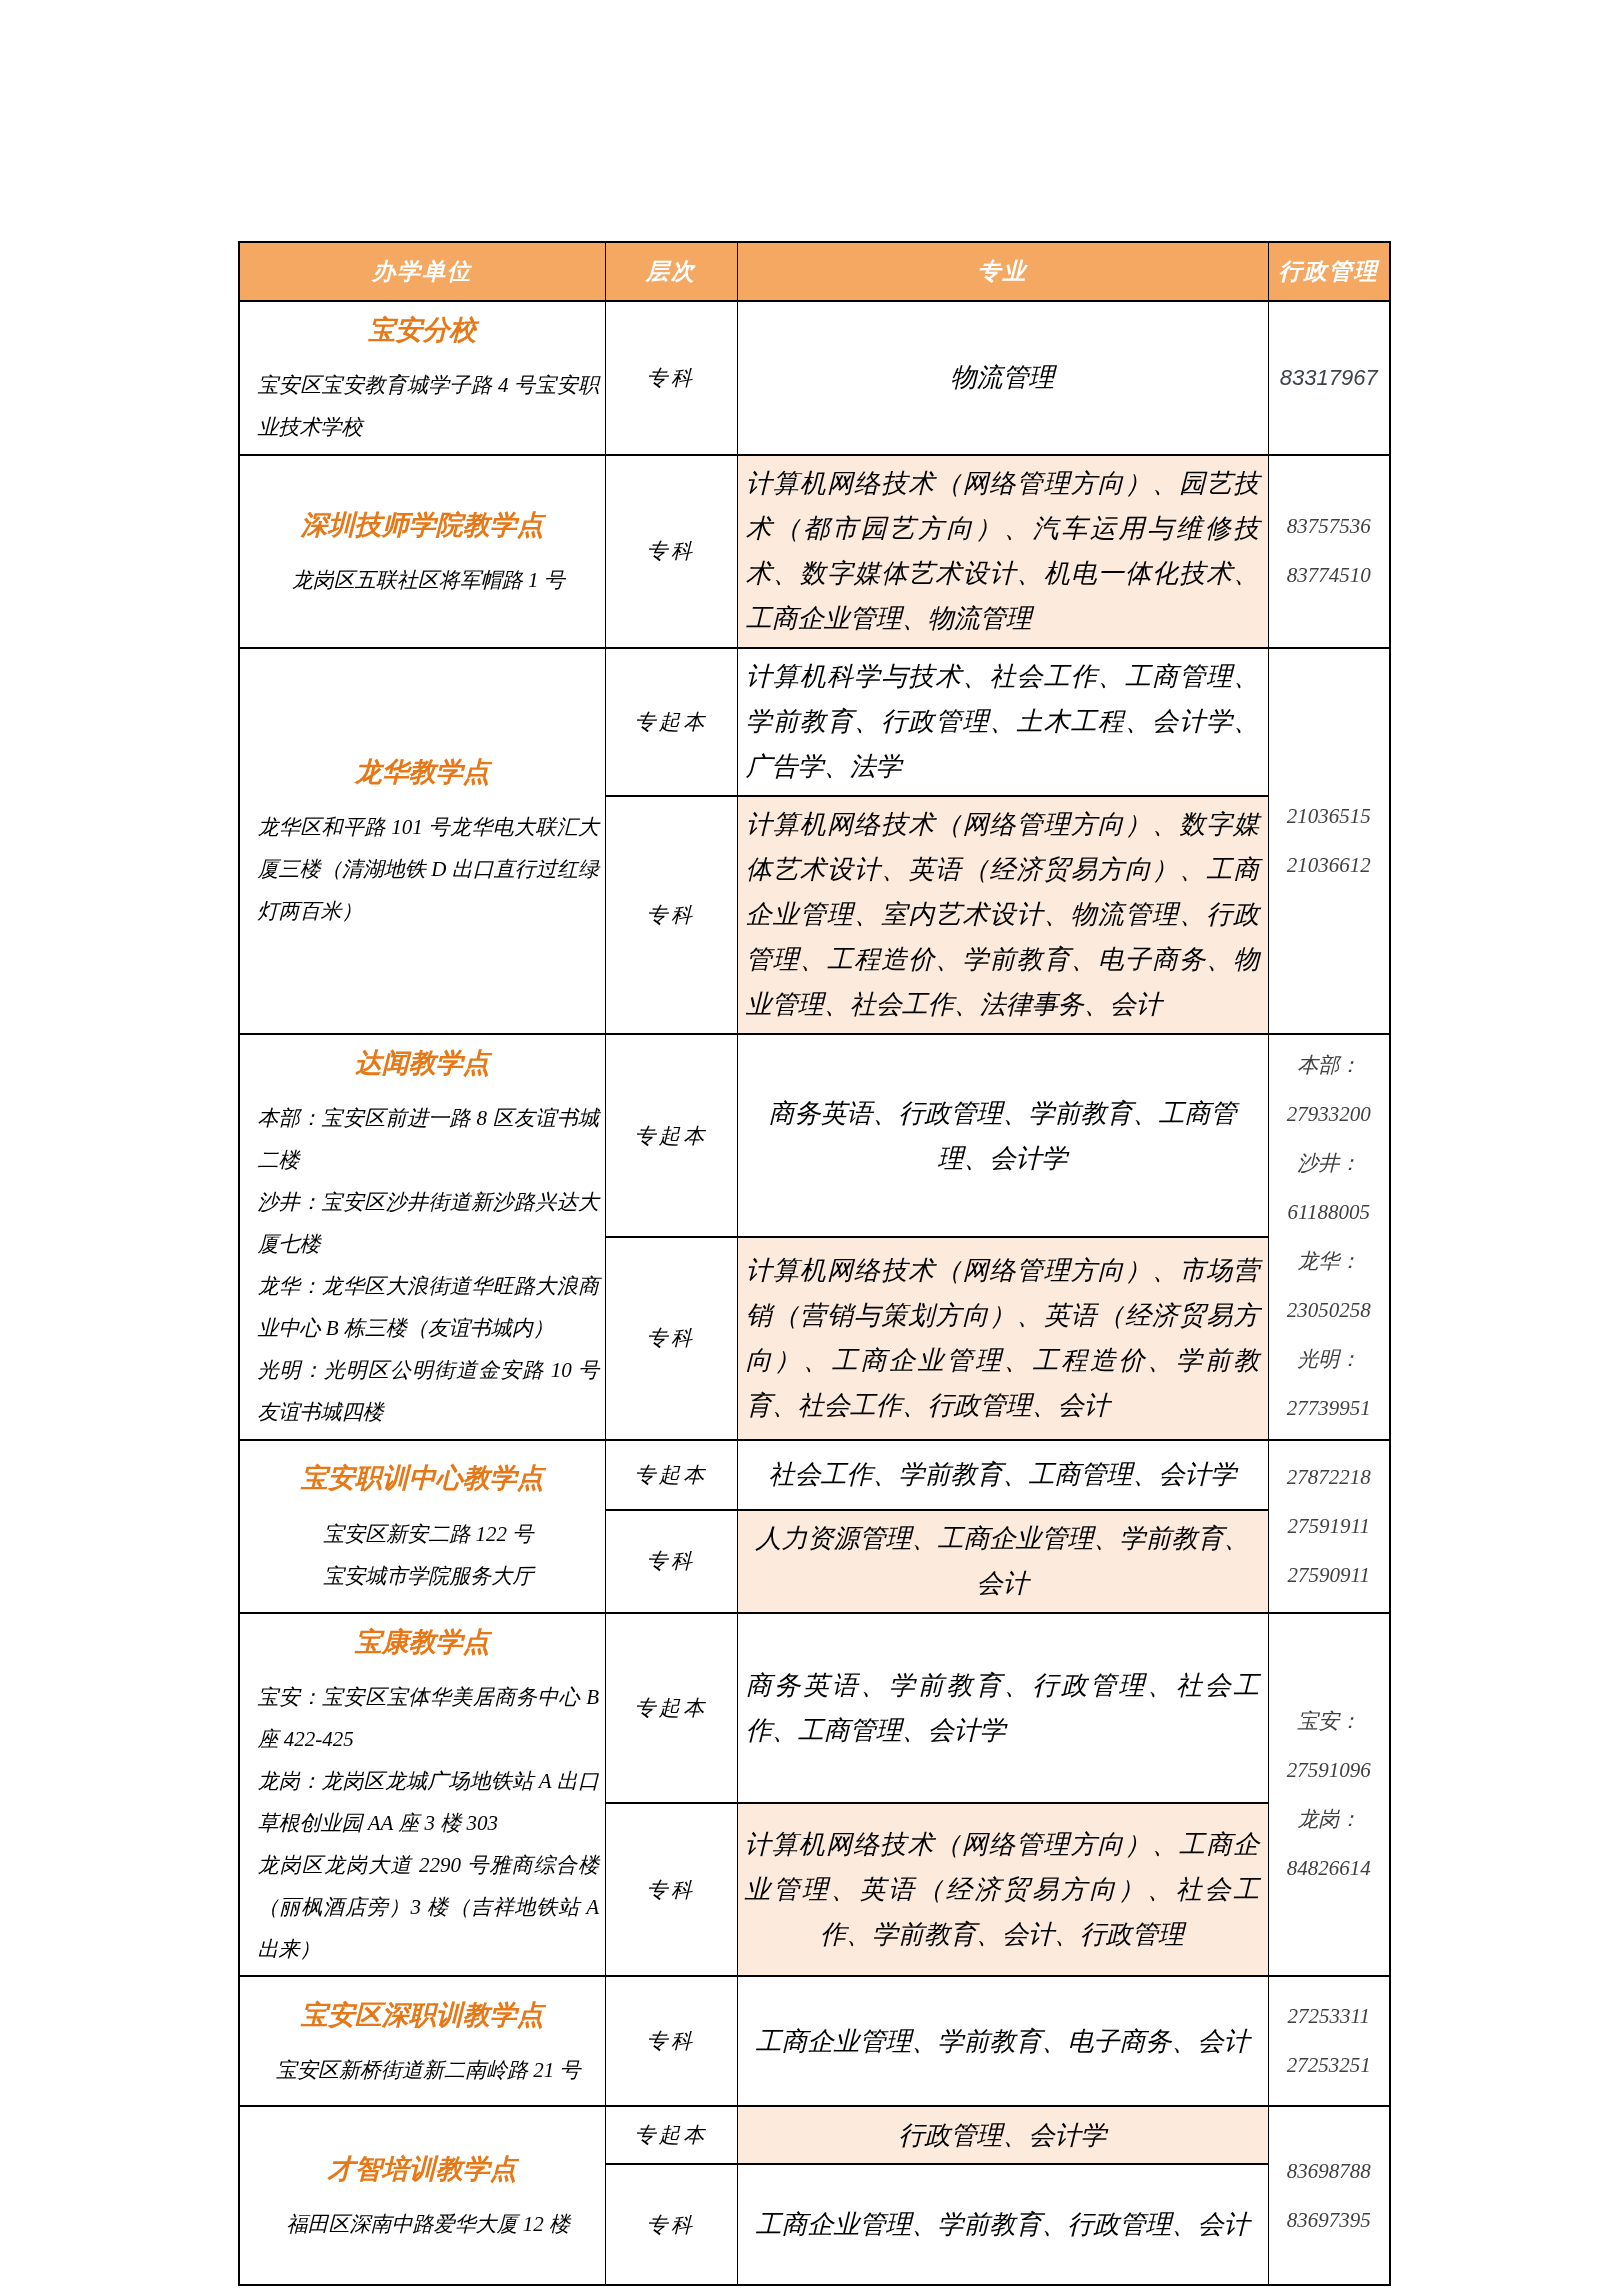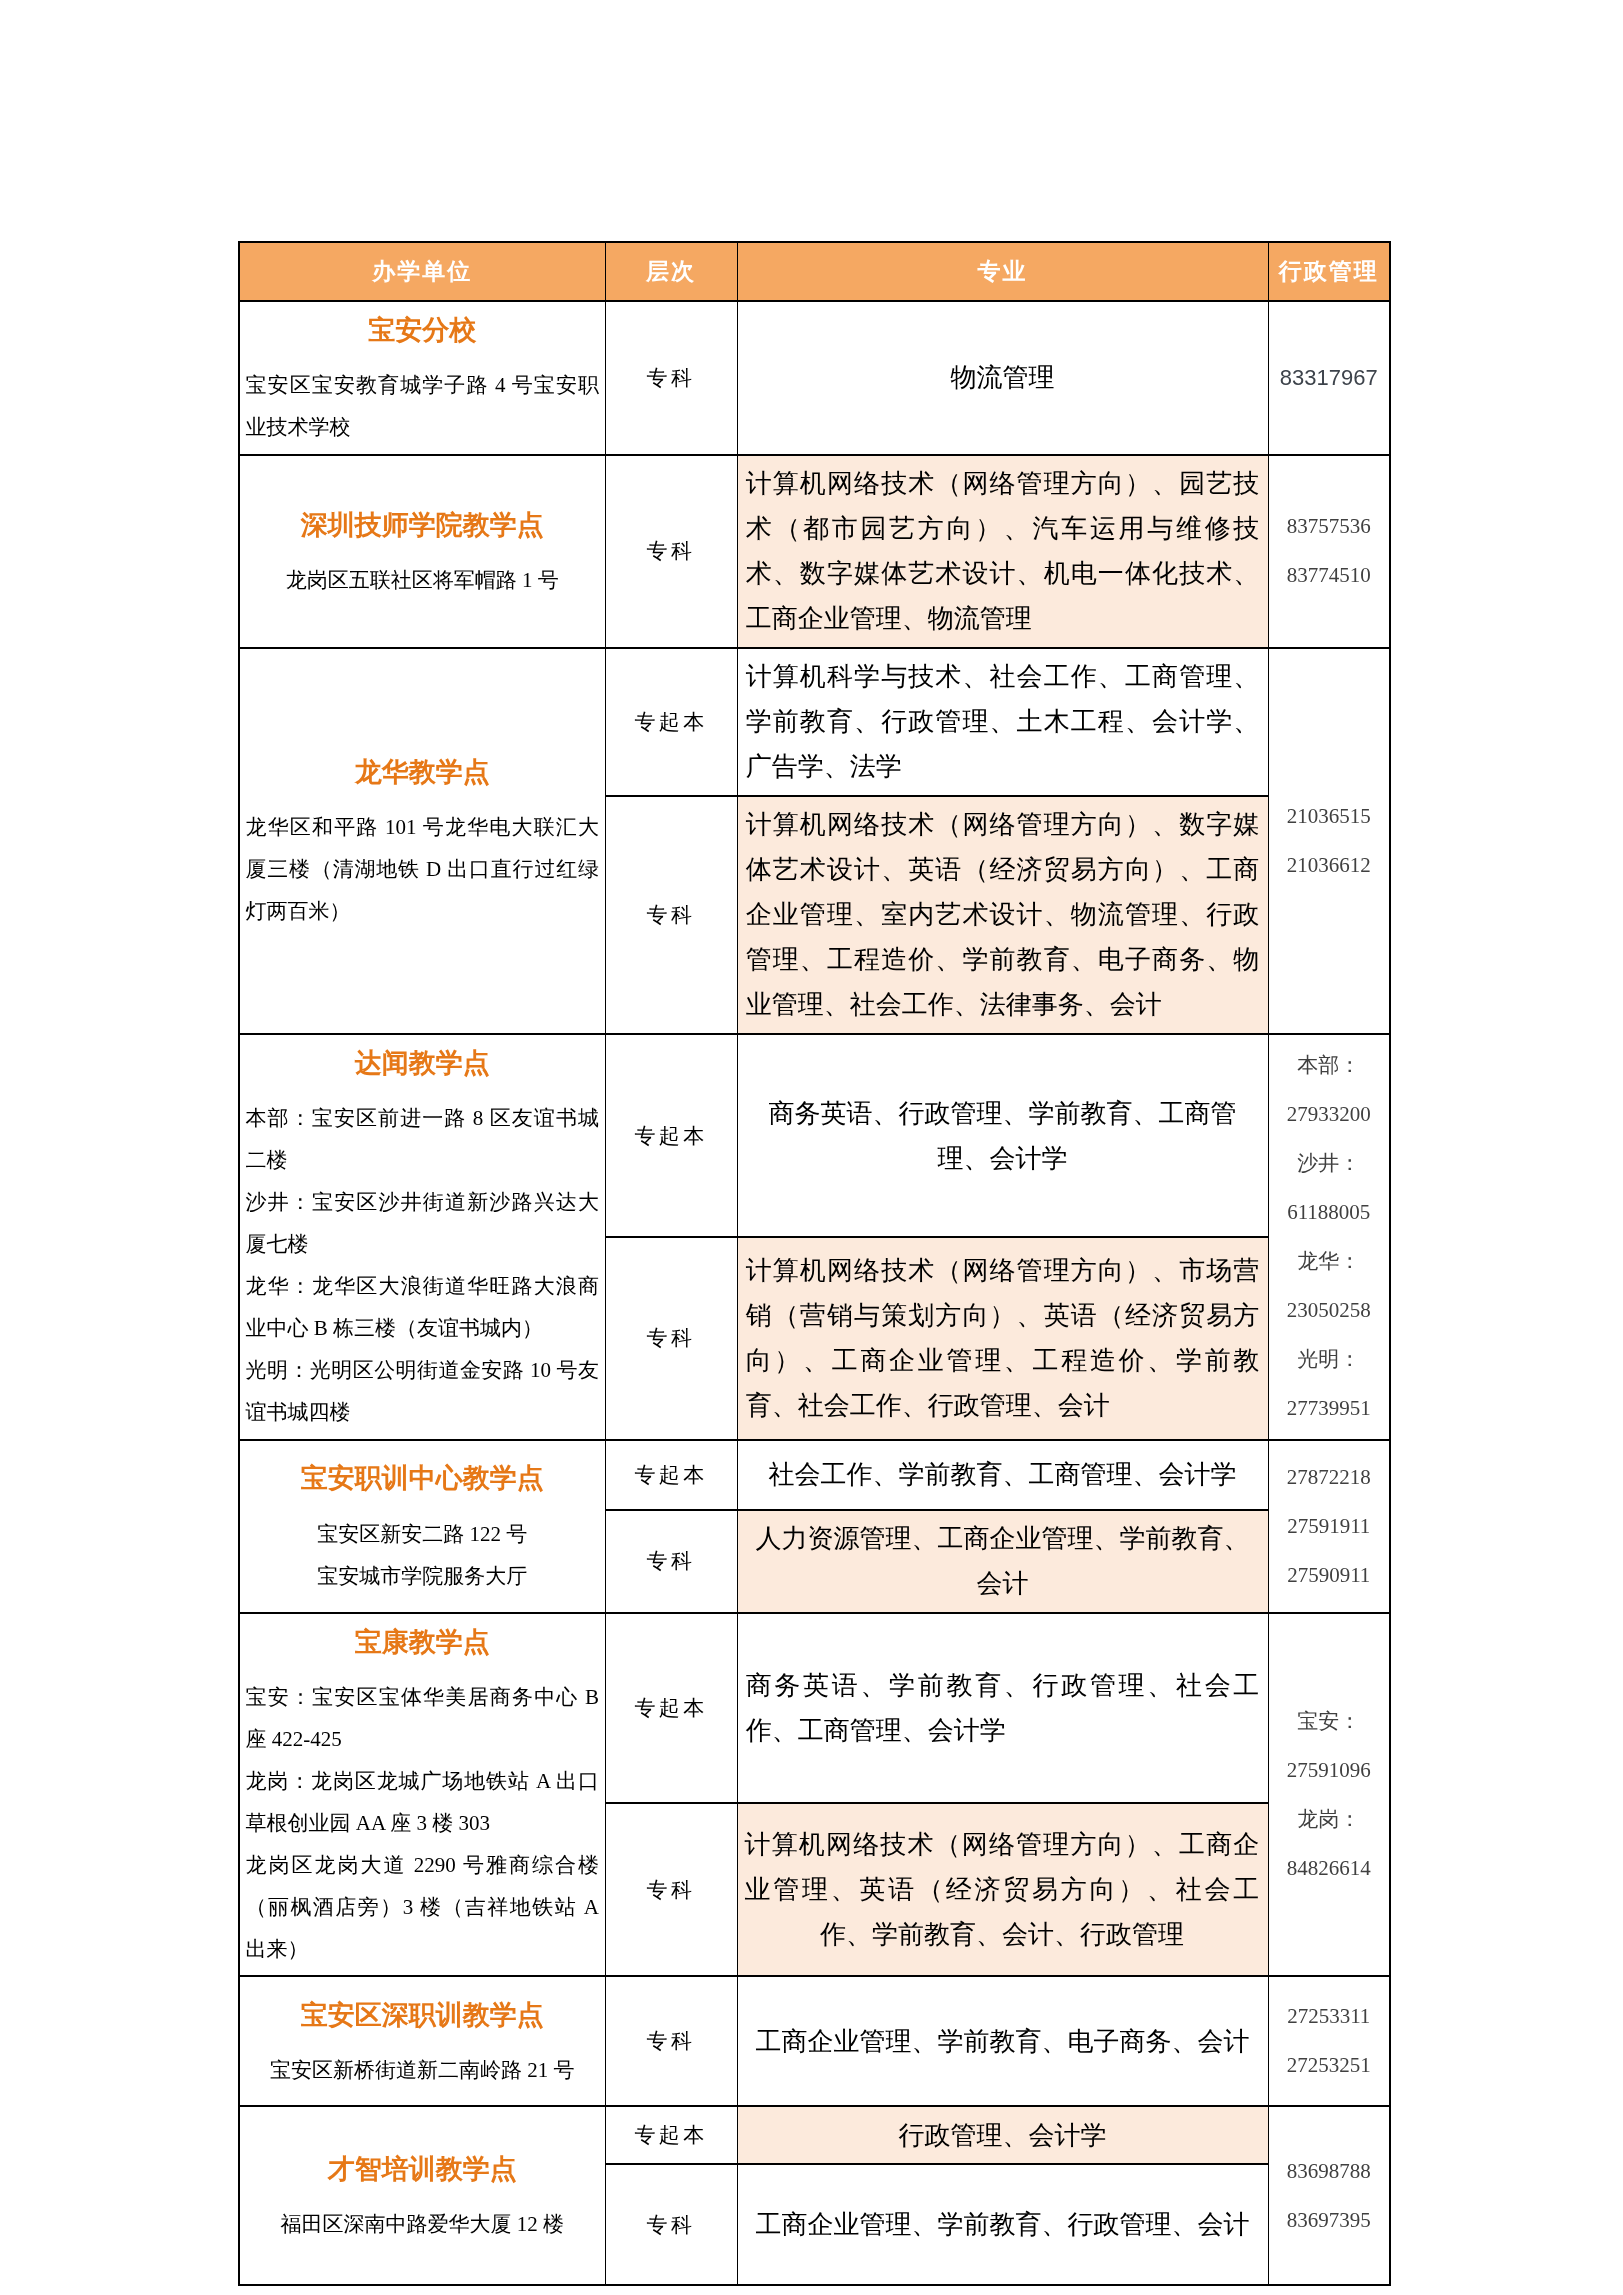--- a/index.html
+++ b/index.html
@@ -5,32 +5,33 @@
   html,body{margin:0;padding:0;}
   body{
     width:1623px;height:2295px;background:#ffffff;position:relative;
     font-family:"Liberation Serif","DejaVu Serif",serif;color:#000;
   }
   .page{position:absolute;inset:0;}
   table.tp{
     position:absolute;left:238px;top:241px;width:1151px;
     border-collapse:collapse;table-layout:fixed;
     border:2px solid #000;
+    font-style:italic;
   }
   th,td{border:1.4px solid #000;border-top-width:2.7px;border-bottom-width:2.7px;vertical-align:middle;overflow:hidden;}
   thead th{
     background:var(--hdr-bg,#F5A862);color:#fff;
     font-size:23px;font-weight:bold;text-align:center;height:55px;letter-spacing:2px;
   }
   .unit{padding:5.5px 5.5px;text-align:center;}
   .school-title{
     color:var(--title-c,#E67817);font-size:27px;font-weight:bold;
     line-height:1.55;text-align:center;margin:2.7px 0 12.3px;
   }
-  .addr{font-size:21px;line-height:42px;}
+  .addr{font-size:21px;line-height:42px;margin-left:12px;}
   .addr.just{text-align:justify;}
   .addr.center{text-align:center;}
   .level{font-size:21px;text-align:center;letter-spacing:3.4px;}
   .majors{font-size:26px;line-height:45px;padding:5.5px 8.2px;}
   .just{text-align:justify;}
   .center{text-align:center;}
   .center-last{text-align:justify;text-align-last:center;padding-left:7px;}
   .hl{background:var(--hl-bg,#FCEADC);}
   .phone{font-size:21px;line-height:49px;color:#404040;text-align:center;padding:2.7px 1.4px;margin-top:44px;}
   .phone.sans{font-family:"Liberation Sans","DejaVu Sans",sans-serif;color:#3D434B;font-size:22px;}

